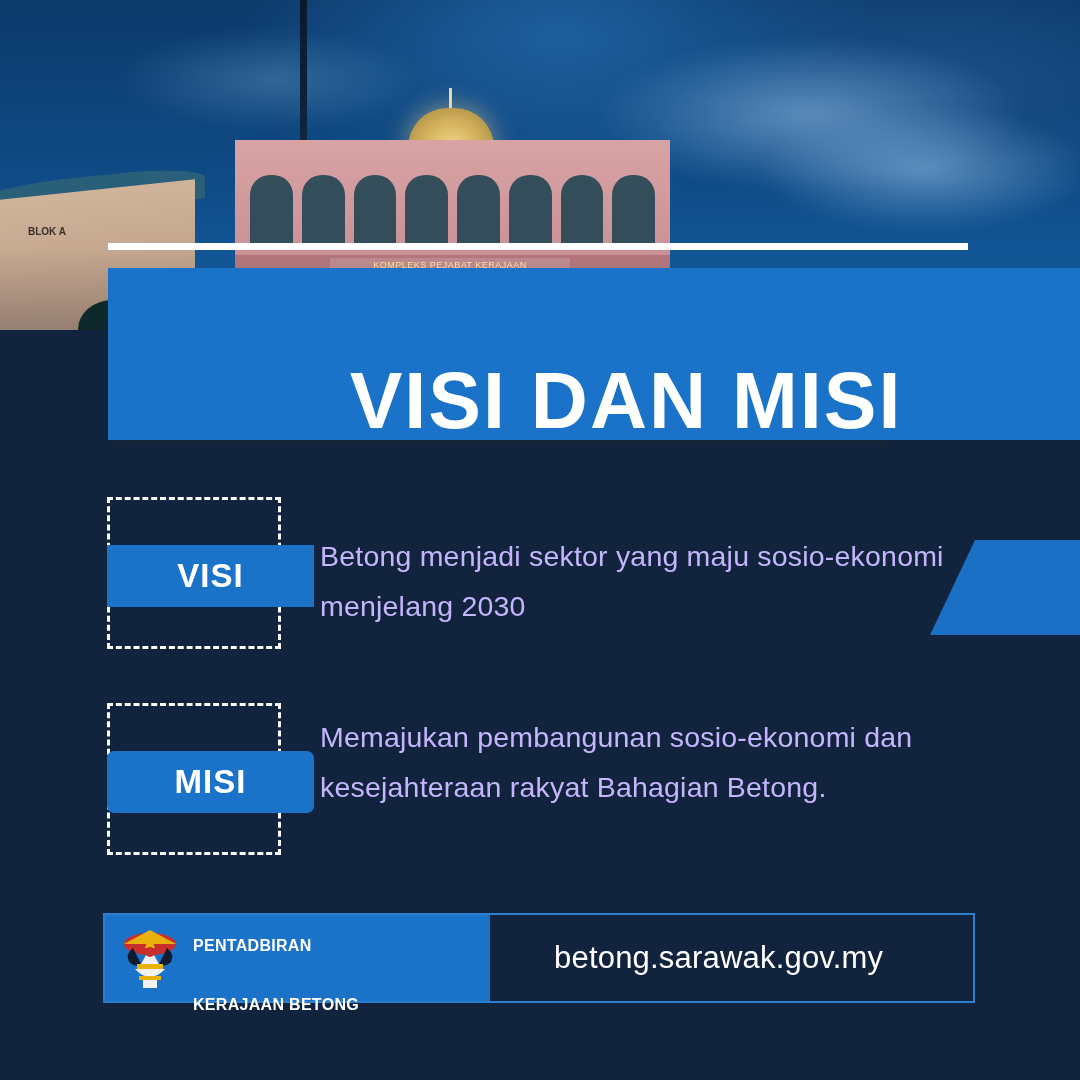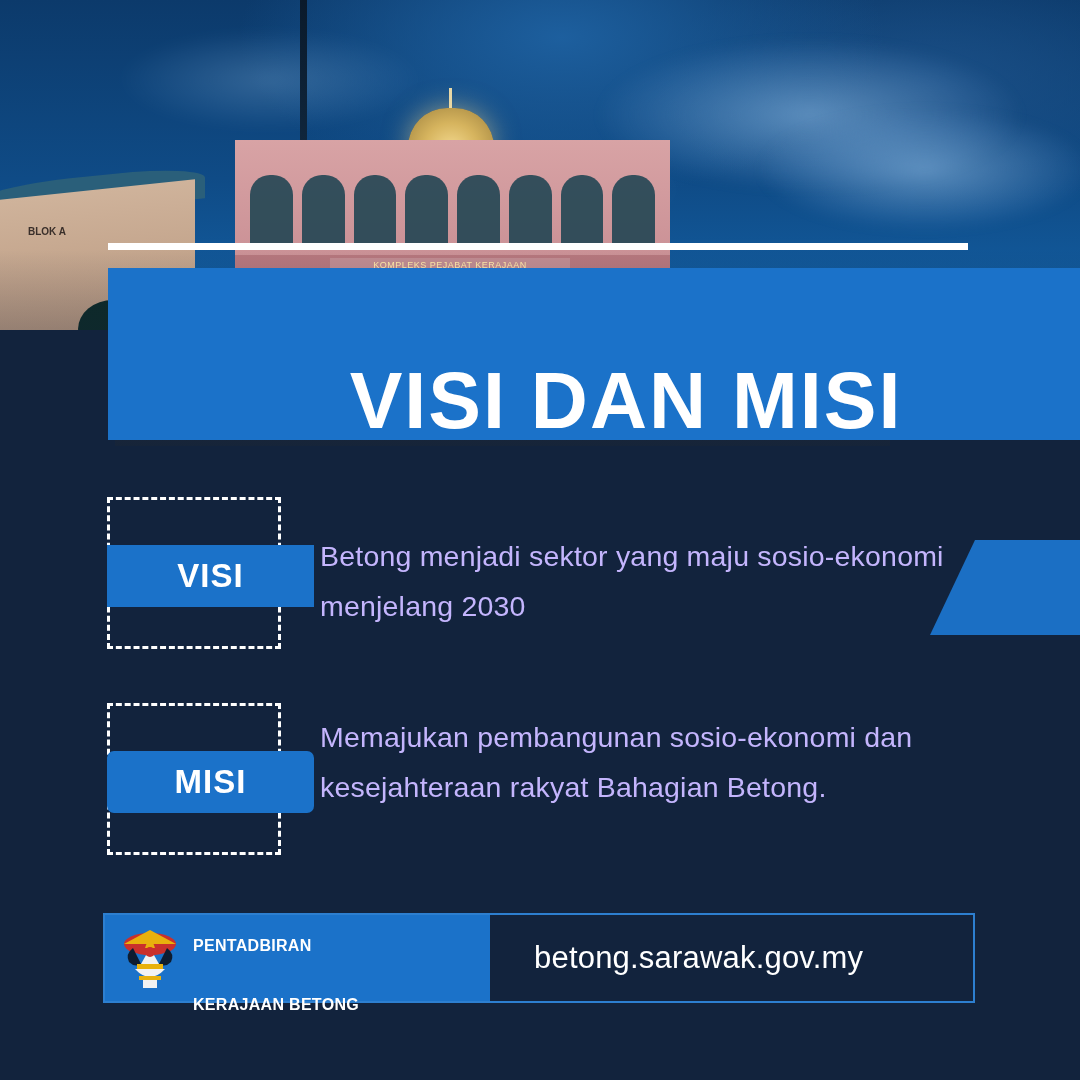--- a/index.html
+++ b/index.html
@@ -291,21 +291,21 @@
     font-size: 16px;
     font-weight: bold;
     line-height: 25px;
     letter-spacing: .3px;
     margin-top: 34px;
   }
   .footer-right {
     flex: 1;
     display: flex;
     align-items: center;
-    padding-left: 44px;
+    padding-left: 64px;
   }
   .footer-url {
     color: #ffffff;
     font-size: 31px;
     letter-spacing: .2px;
   }
 </style>
 </head>
 <body>
 

